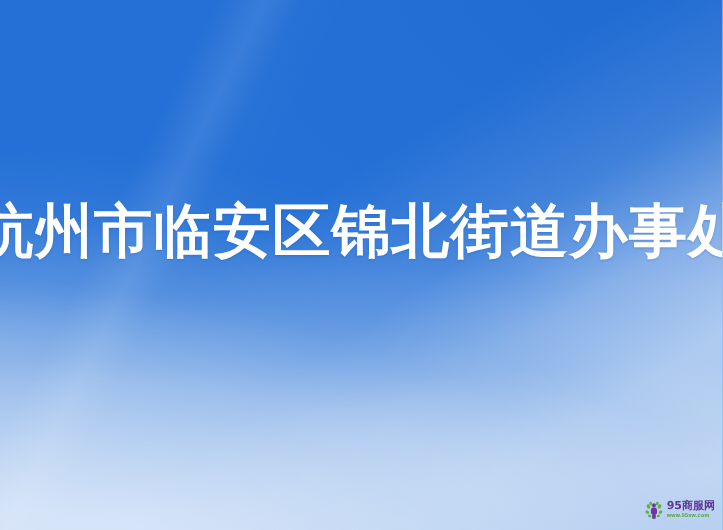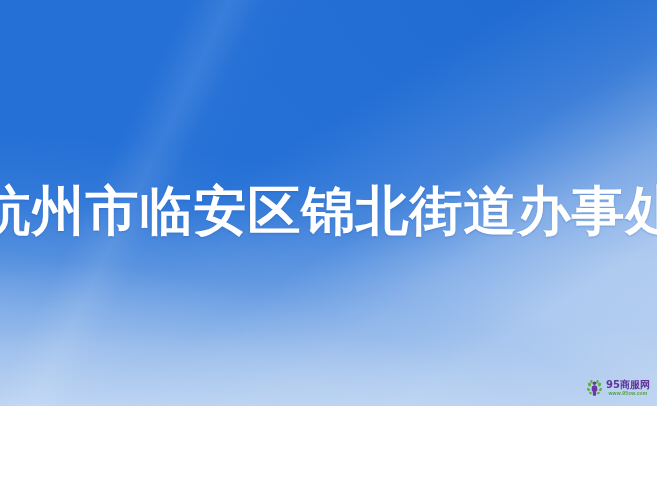--- a/index.html
+++ b/index.html
@@ -7,21 +7,21 @@
     padding: 0;
     background: #ffffff;
   }
   body {
     font-family: "Liberation Sans", sans-serif;
   }
 
   #banner {
     position: relative;
     width: 657px;
-    height: 406px;
+    height: 482px;
     overflow: hidden;
     
     background: #2470d6;
   }
 
   
   .bg-layer {
     position: absolute;
     inset: 0;
     pointer-events: none;
@@ -130,21 +130,20 @@
     width: 17px;
     height: 17px;
     flex: 0 0 auto;
     display: block;
   }
   #watermark-text-wrap {
     display: flex;
     flex-direction: column;
     justify-content: center;
     line-height: 1;
-    text-align: center;
   }
   #watermark-name {
     font-family: "DejaVu Sans", "Liberation Sans", sans-serif;
     font-size: 10px;
     font-weight: 700;
     color: #5b2d91;
     letter-spacing: 0px;
     white-space: nowrap;
   }
   #watermark-url {

